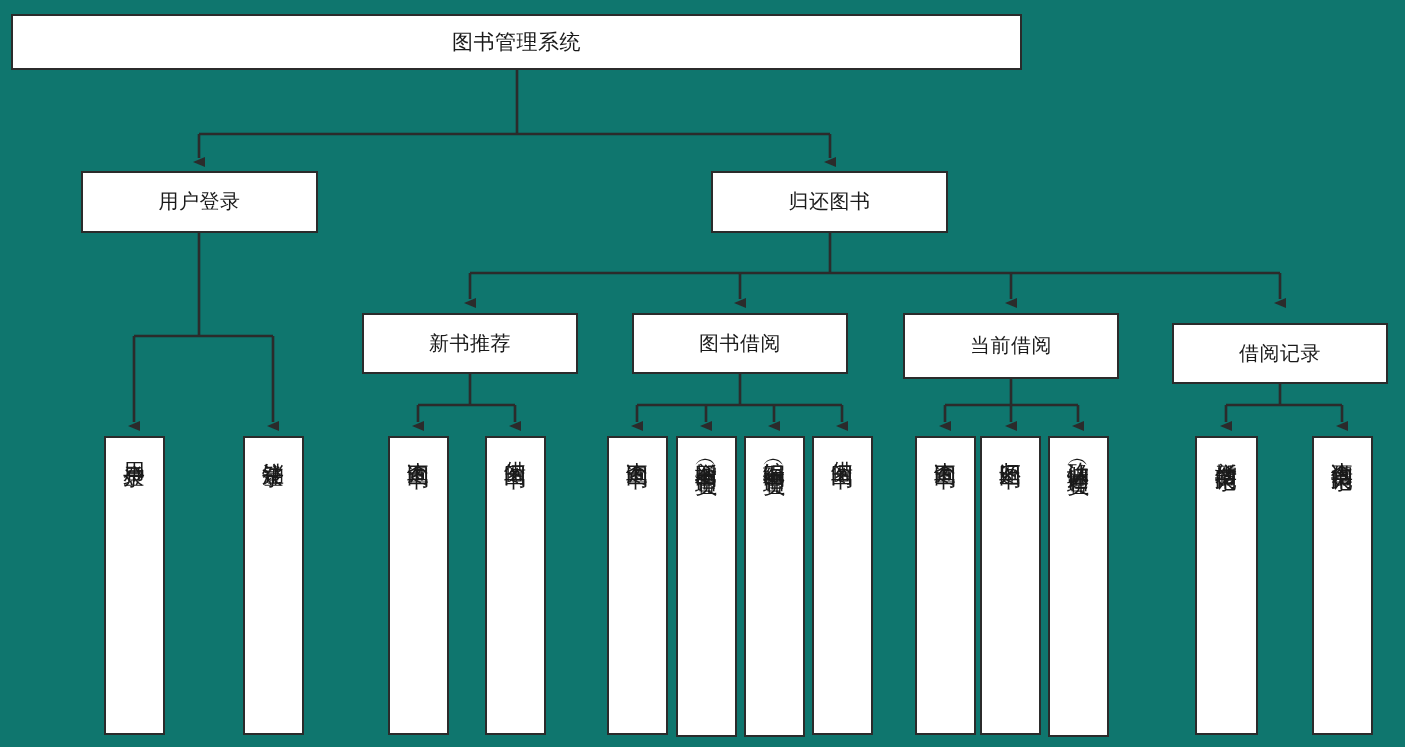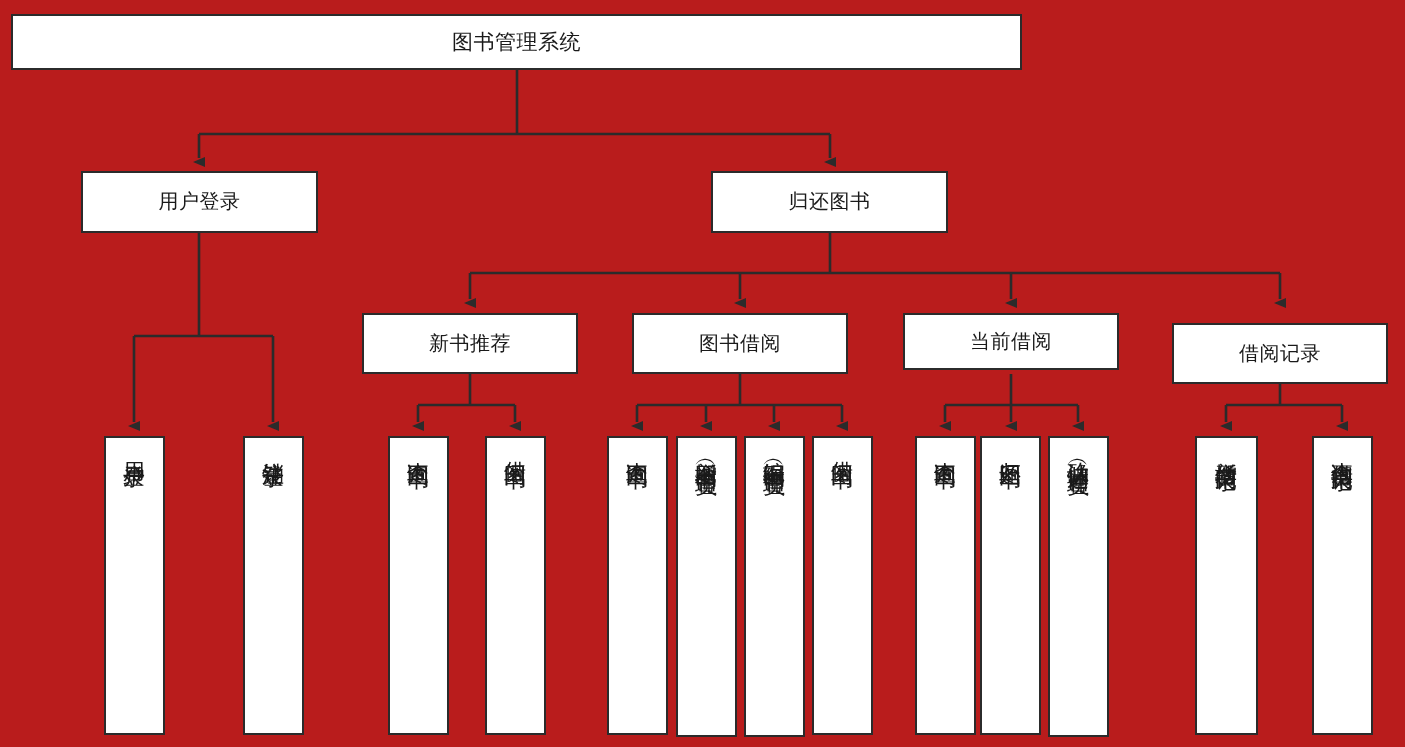--- a/index.html
+++ b/index.html
@@ -7,21 +7,21 @@
     padding: 0;
     background: #ffffff;
   }
   body {
     font-family: "Liberation Sans", "DejaVu Sans", sans-serif;
   }
   #canvas {
     position: relative;
     width: 1405px;
     height: 747px;
-    background: #b91c1c;
+    background: #0f766e;
     overflow: hidden;
   }
   #connectors {
     position: absolute;
     left: 0;
     top: 0;
     width: 1405px;
     height: 747px;
     pointer-events: none;
   }
@@ -136,21 +136,21 @@
   <div class="node h" style="left:711px; top:171px; width:237px; height:62px;">
     <span class="label">归还图书</span>
   </div>
 
   <div class="node h" style="left:632px; top:313px; width:216px; height:61px;">
     <span class="label">图书借阅</span>
   </div>
   <div class="node h" style="left:362px; top:313px; width:216px; height:61px;">
     <span class="label">新书推荐</span>
   </div>
-  <div class="node h" style="left:903px; top:313px; width:216px; height:57px;">
+  <div class="node h" style="left:903px; top:313px; width:216px; height:66px;">
     <span class="label">当前借阅</span>
   </div>
   <div class="node h" style="left:1172px; top:323px; width:216px; height:61px;">
     <span class="label">借阅记录</span>
   </div>
 
   <div class="node v" style="left:104px; top:436px; width:61px; height:299px;">
     <span class="label">用户登录</span>
   </div>
   <div class="node v" style="left:243px; top:436px; width:61px; height:299px;">

